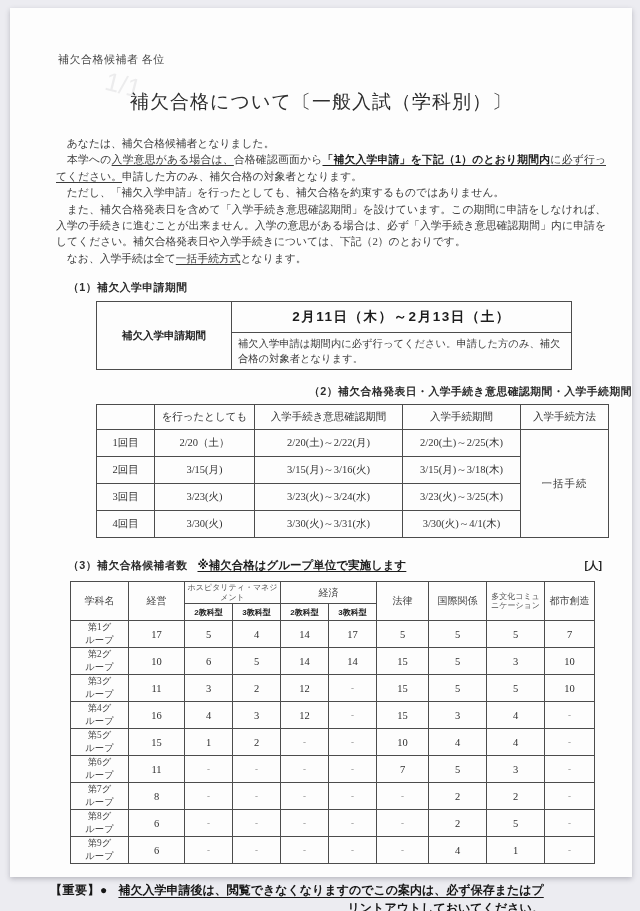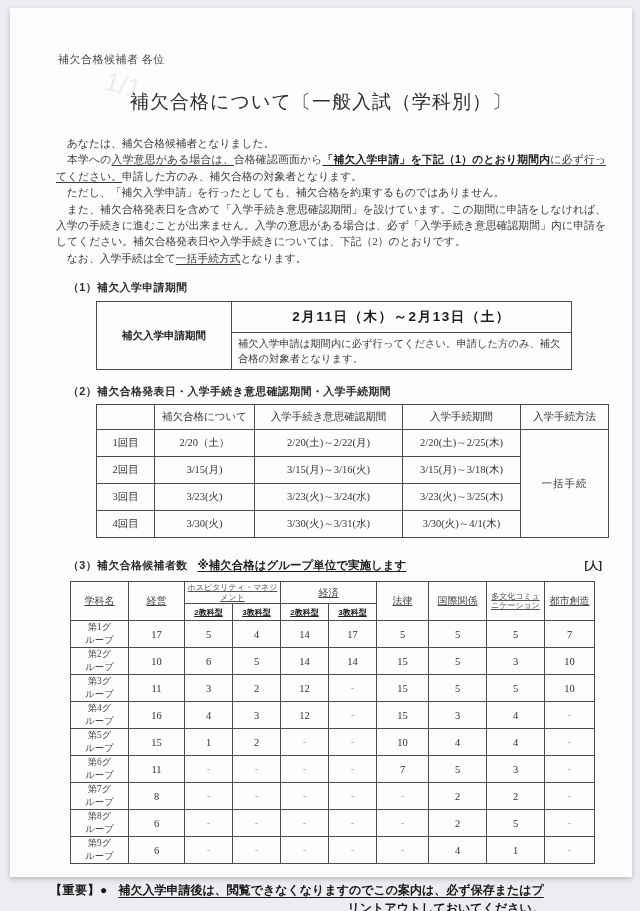--- a/index.html
+++ b/index.html
@@ -27,21 +27,21 @@
   }
   .bodytext{
     margin:20px 26px 0 46px;font-size:10.8px;line-height:16.4px;color:#3a3a3a;
     text-align:justify;
   }
   .bodytext p{margin:0;}
   .sec-title{
     margin:15px 0 0 58px;font-size:10.8px;color:#2c2c2c;
     font-family:"Liberation Sans","DejaVu Sans",sans-serif;font-weight:600;letter-spacing:.5px;
   }
-  .sec-title.bold{font-weight:bold;}
+  .sec-title.bold{font-weight:bold;text-align:right;}
   table{border-collapse:collapse;table-layout:fixed;}
   td,th{border:1px solid #4c4c4c;padding:0 4px;}
   
   .t1{margin:6px 0 0 86px;width:476px;font-size:10.5px;}
   .t1 .lbl{width:126px;text-align:center;font-weight:bold;
     font-family:"Liberation Sans",sans-serif;color:#222;}
   .t1 .period{height:30px;text-align:center;font-size:13.5px;font-weight:bold;
     letter-spacing:1.5px;color:#1c1c1c;font-family:"Liberation Sans",sans-serif;}
   .t1 .note{font-size:10.3px;line-height:15px;padding:3px 6px;color:#3a3a3a;}
   
@@ -50,21 +50,21 @@
   .t2 td{height:26px;color:#333;margin-top:11px;}
   .t2 .method{font-size:10.5px;letter-spacing:1px;}
   .diamond-note{margin:8px 0 0 100px;font-size:10.5px;color:#333;}
   
   .s3title{display:flex;align-items:baseline;margin:20px 30px 0 58px;}
   .s3title .em{margin-left:10px;font-size:11.5px;}
   .s3title .unit{margin-left:auto;font-size:10.5px;font-weight:bold;color:#222;
     font-family:"Liberation Sans",sans-serif;}
   
   .t3{margin:8px 0 0 60px;width:524px;font-size:10.5px;text-align:center;}
-  .t3 th{font-weight:normal;color:#444;font-size:10px;padding:1px 2px;text-decoration:underline;}
+  .t3 th{font-weight:normal;color:#444;font-size:10px;padding:1px 2px;}
   .t3 th.small{font-size:8px;line-height:9.5px;color:#555;}
   .t3 th.sub{font-size:8px;font-weight:bold;color:#222;
     font-family:"Liberation Sans",sans-serif;height:14px;}
   .t3 td{height:23px;color:#2f2f2f;}
   .t3 td.glabel{font-size:9.3px;color:#444;padding:0 14px;}
   .t3 td.dash{color:#8a8a8a;font-size:9px;}
   
   .notice{display:flex;margin:17px 0 0 40px;font-size:12px;font-weight:bold;
     color:#161616;font-family:"Liberation Sans","DejaVu Sans",sans-serif;line-height:18px;text-align:right;}
   .notice .prefix{white-space:nowrap;margin-right:4px;letter-spacing:.5px;}
@@ -106,21 +106,21 @@
     <colgroup>
         <col style="width:58px">
         <col style="width:100px">
         <col style="width:148px">
         <col style="width:118px">
         <col style="width:88px">
       </colgroup>
     <thead>
       <tr>
         <th></th>
-        <th>補欠合格について</th>
+        <th>を行ったとしても</th>
         <th>入学手続き意思確認期間</th>
         <th>入学手続期間</th>
         <th>入学手続方法</th>
       </tr>
     </thead>
     <tbody>
         <tr>
           <td>1回目</td>
           <td>2/20（土）</td>
           <td>2/20(土)～2/22(月)</td>

